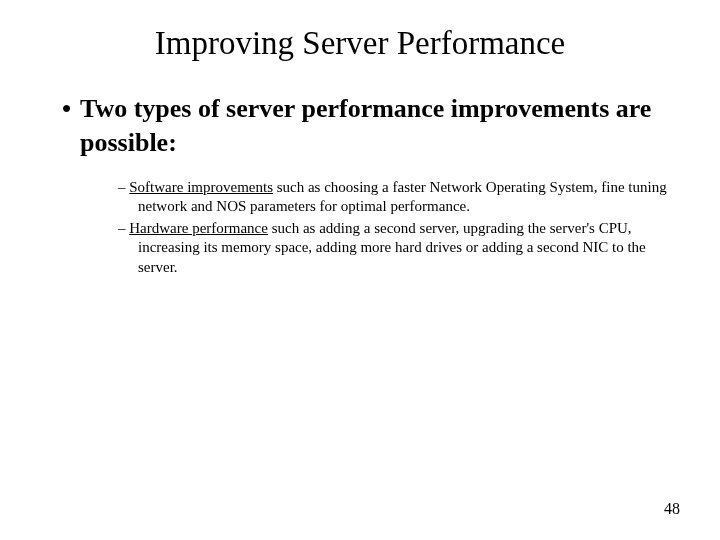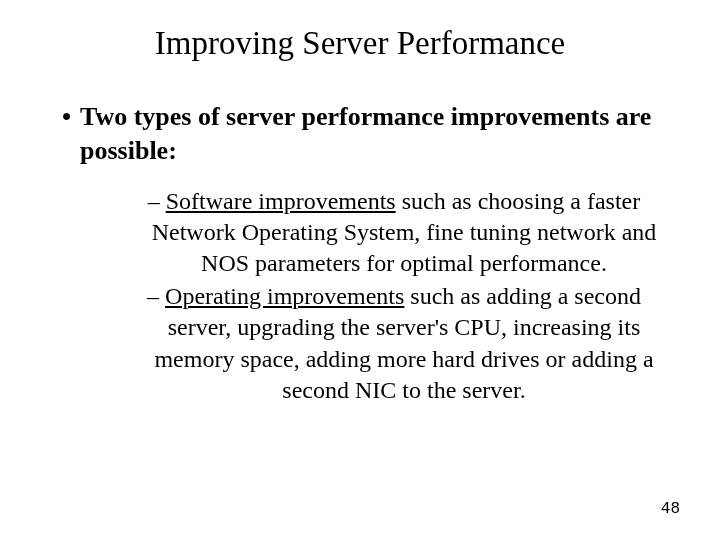--- a/index.html
+++ b/index.html
@@ -13,68 +13,67 @@
       background: #ffffff;
       font-family: Georgia, 'Times New Roman', Times, serif;
       color: #000000;
       position: relative;
       padding: 20px 50px 30px 50px;
     }
     .title {
       text-align: center;
       font-size: 33px;
       font-weight: normal;
-      margin-bottom: 38px;
+      margin-bottom: 30px;
       margin-top: 5px;
     }
     .level1 {
       font-size: 26px;
       line-height: 1.3;
       margin-bottom: 18px;
       padding-left: 30px;
       text-indent: -18px;
       font-weight: bold;
     }
     .bullet {
       display: inline-block;
       width: 18px;
       text-indent: 0;
     }
     .level2 {
-      font-size: 24px;
+      font-size: 15px;
       line-height: 1.3;
       padding-left: 88px;
       text-indent: -20px;
       margin-bottom: 2px;
-      text-align: center;
     }
     .dash {
       display: inline;
     }
     .underlined {
       text-decoration: underline;
     }
     .page-number {
       position: absolute;
       bottom: 22px;
       right: 40px;
       font-size: 16px;
-      font-family: Liberation Mono, monospace;
+      font-family: Liberation Serif, serif;
     }
   </style>
 </head>
 <body>
 
 <h1 class="title">Improving Server Performance</h1>
 
 <div class="level1">
   <span class="bullet">•</span><span>Two types of server performance improvements are possible:</span>
 </div>
 
 <div class="level2">
   <span class="dash">–</span> <span class="underlined">Software improvements</span><span> such as choosing a faster Network Operating System, fine tuning network and NOS parameters for optimal performance.</span>
 </div>
 
 <div class="level2">
-  <span class="dash">–</span> <span class="underlined">Operating improvements</span><span> such as adding a second server, upgrading the server's CPU, increasing its memory space, adding more hard drives or adding a second NIC to the server.</span>
+  <span class="dash">–</span> <span class="underlined">Hardware performance</span><span> such as adding a second server, upgrading the server's CPU, increasing its memory space, adding more hard drives or adding a second NIC to the server.</span>
 </div>
 
 <div class="page-number">48</div>
 
 </body></html>

